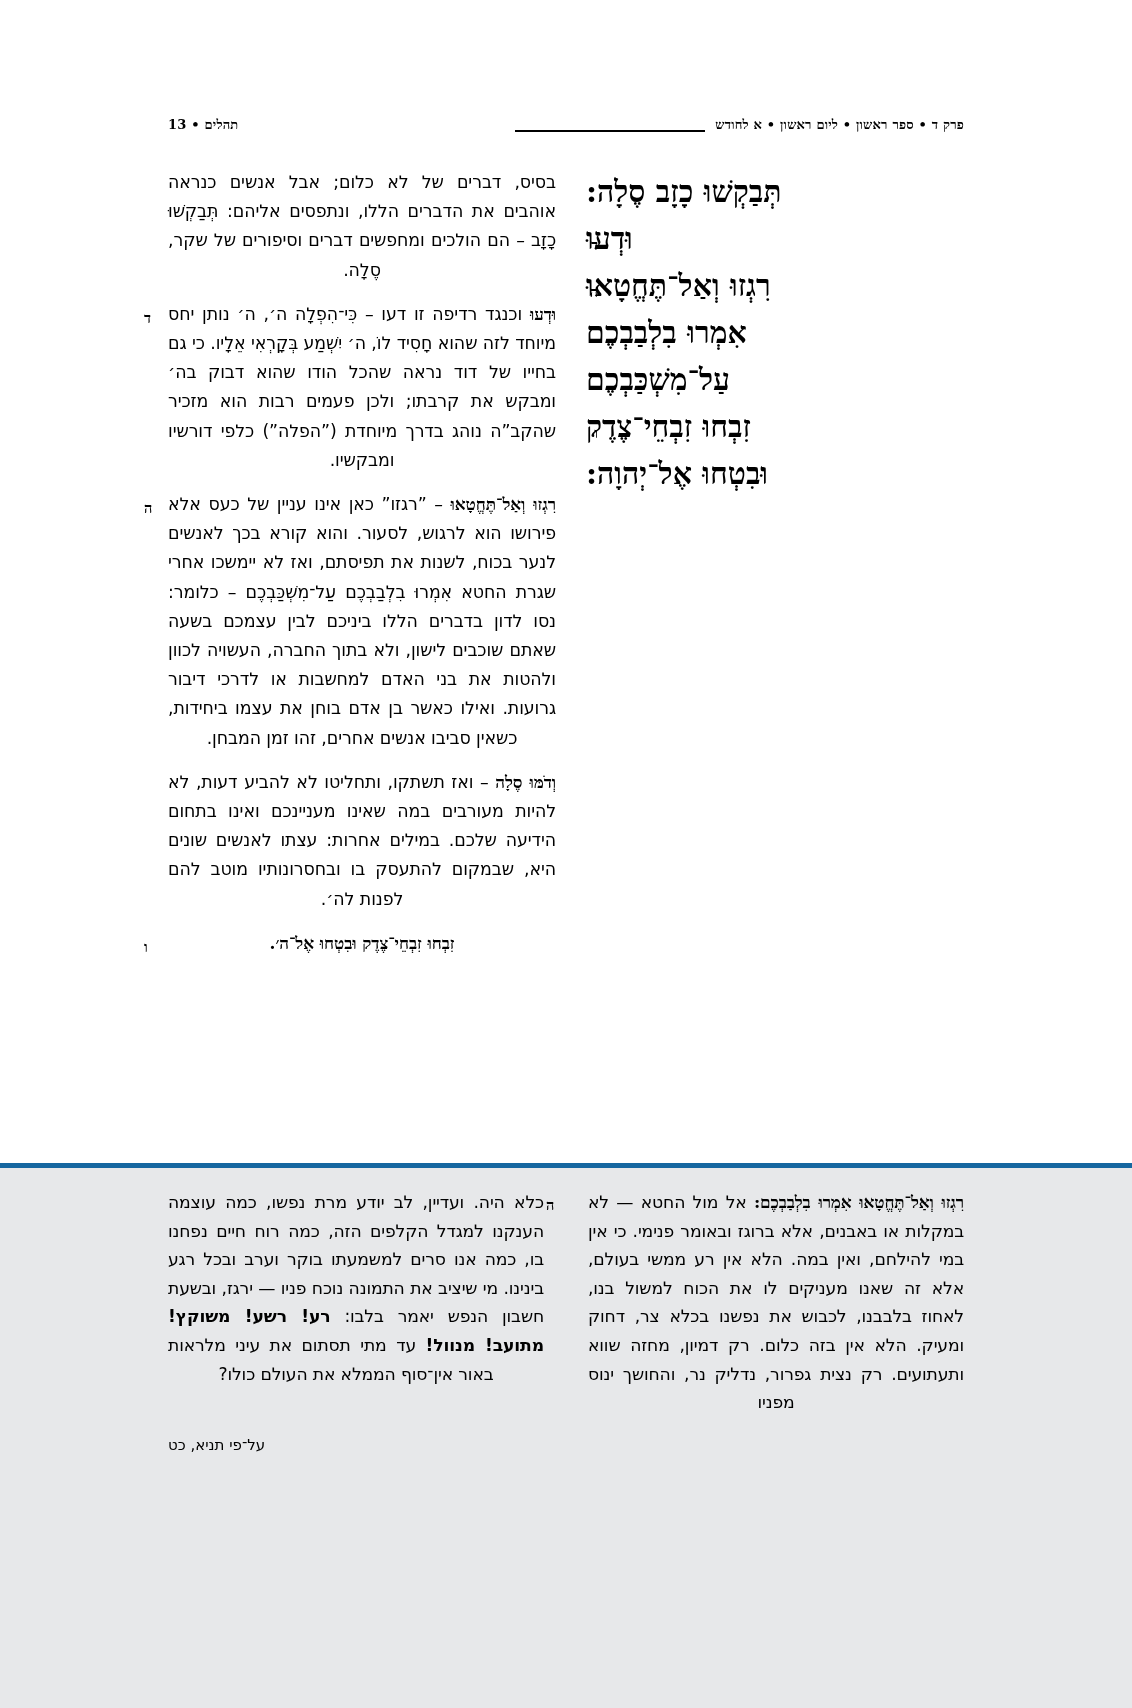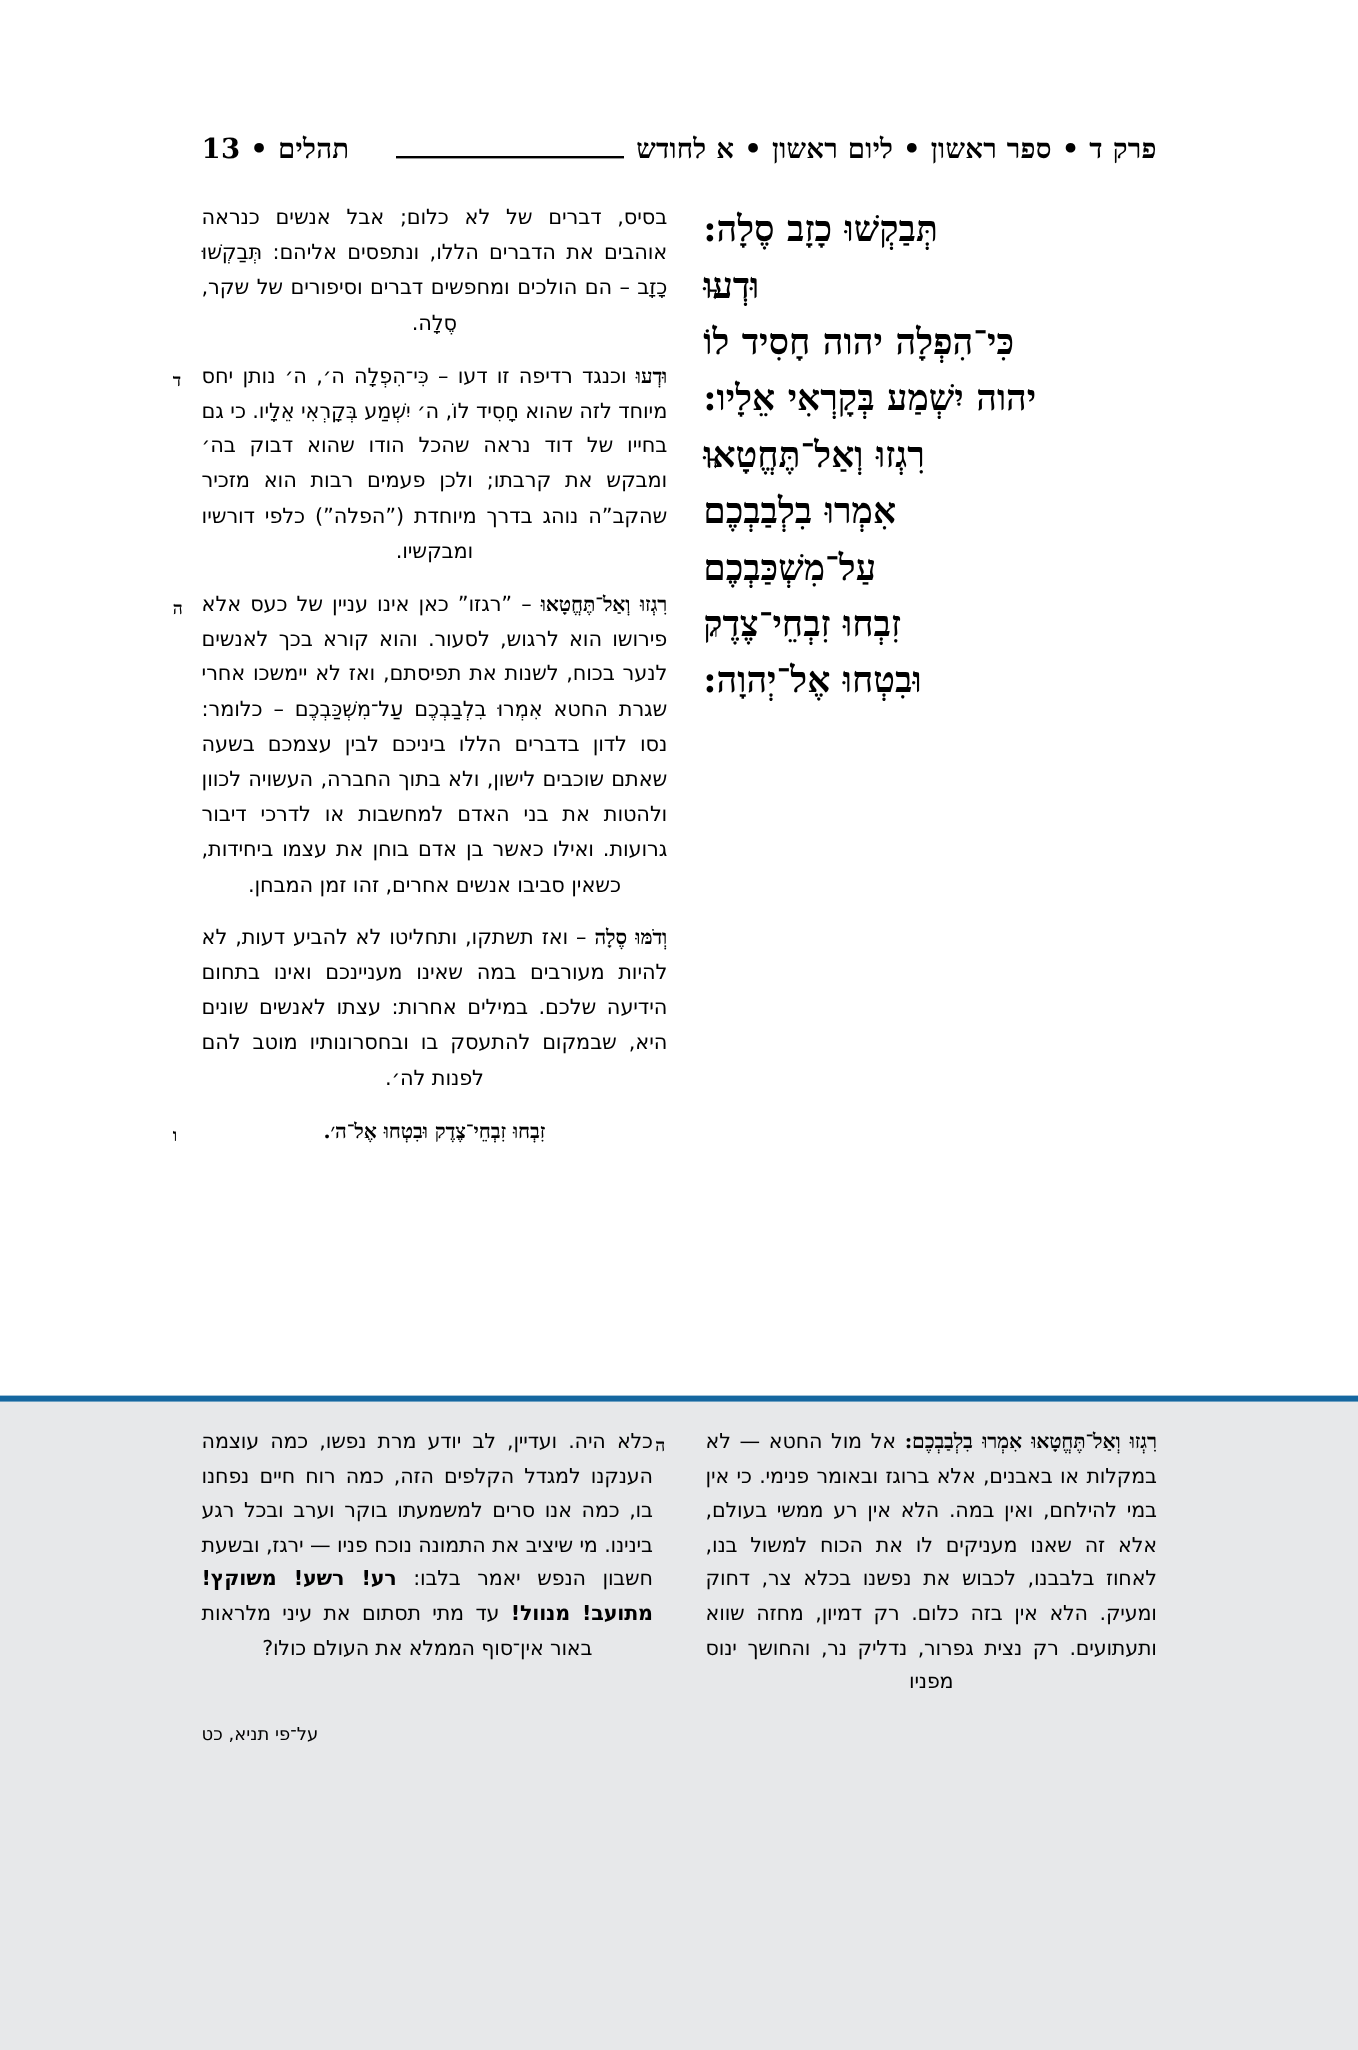--- a/index.html
+++ b/index.html
@@ -30,21 +30,21 @@
     left: 168px;
     height: 40px;
     display: flex;
     flex-direction: row;
     align-items: center;
     justify-content: space-between;
     direction: rtl;
   }
   .rh-right, .rh-left {
     font-family: "DejaVu Serif", "Liberation Serif", serif;
-    font-size: 23px;
+    font-size: 13px;
     font-weight: 700;
     letter-spacing: 0.2px;
     white-space: nowrap;
     line-height: 1;
   }
   .rh-rule {
     flex: 0 0 auto;
     width: 190px;
     height: 2.5px;
     background: #000;
@@ -203,22 +203,20 @@
     <span class="rh-rule"></span>
     <span class="rh-spacer"></span>
     <span class="rh-left">תהלים • 13</span>
   </div>
 
   <div class="body-area">
 
     <div class="verse-col" id="verse-col">
         <div class="verse-line"><span>תְּבַקְשׁוּ כָזָב סֶלָה:</span></div>
         <div class="verse-line"><span class="vnum">ד</span><span>וּדְעוּ</span></div>
-        <div class="verse-line"><span>כִּי־הִפְלָה יהוה חָסִיד לוֹ</span></div>
-        <div class="verse-line"><span>יהוה יִשְׁמַע בְּקָרְאִי אֵלָיו:</span></div>
         <div class="verse-line"><span class="vnum">ה</span><span>רִגְזוּ וְאַל־תֶּחֱטָאוּ</span></div>
         <div class="verse-line"><span>אִמְרוּ בִלְבַבְכֶם</span></div>
         <div class="verse-line"><span>עַל־מִשְׁכַּבְכֶם</span></div>
         <div class="verse-line"><span class="vnum">ו</span><span>זִבְחוּ זִבְחֵי־צֶדֶק</span></div>
         <div class="verse-line"><span>וּבִטְחוּ אֶל־יְהוָה:</span></div>
       </div>
 
     <div class="comm-col" id="comm-col">
         <div class="comm-par"><span>בסיס, דברים של לא כלום; אבל אנשים כנראה אוהבים את הדברים הללו, ונתפסים אליהם: תְּבַקְשׁוּ כָזָב – הם הולכים ומחפשים דברים וסיפורים של שקר, סֶלָה.</span></div>
         <div class="comm-par"><span class="pnum">ד</span><span class="lemma">וּדְעוּ</span><span> וכנגד רדיפה זו דעו – כִּי־הִפְלָה ה׳, ה׳ נותן יחס מיוחד לזה שהוא חָסִיד לוֹ, ה׳ יִשְׁמַע בְּקָרְאִי אֵלָיו. כי גם בחייו של דוד נראה שהכל הודו שהוא דבוק בה׳ ומבקש את קרבתו; ולכן פעמים רבות הוא מזכיר שהקב”ה נוהג בדרך מיוחדת (”הפלה”) כלפי דורשיו ומבקשיו.</span></div>

